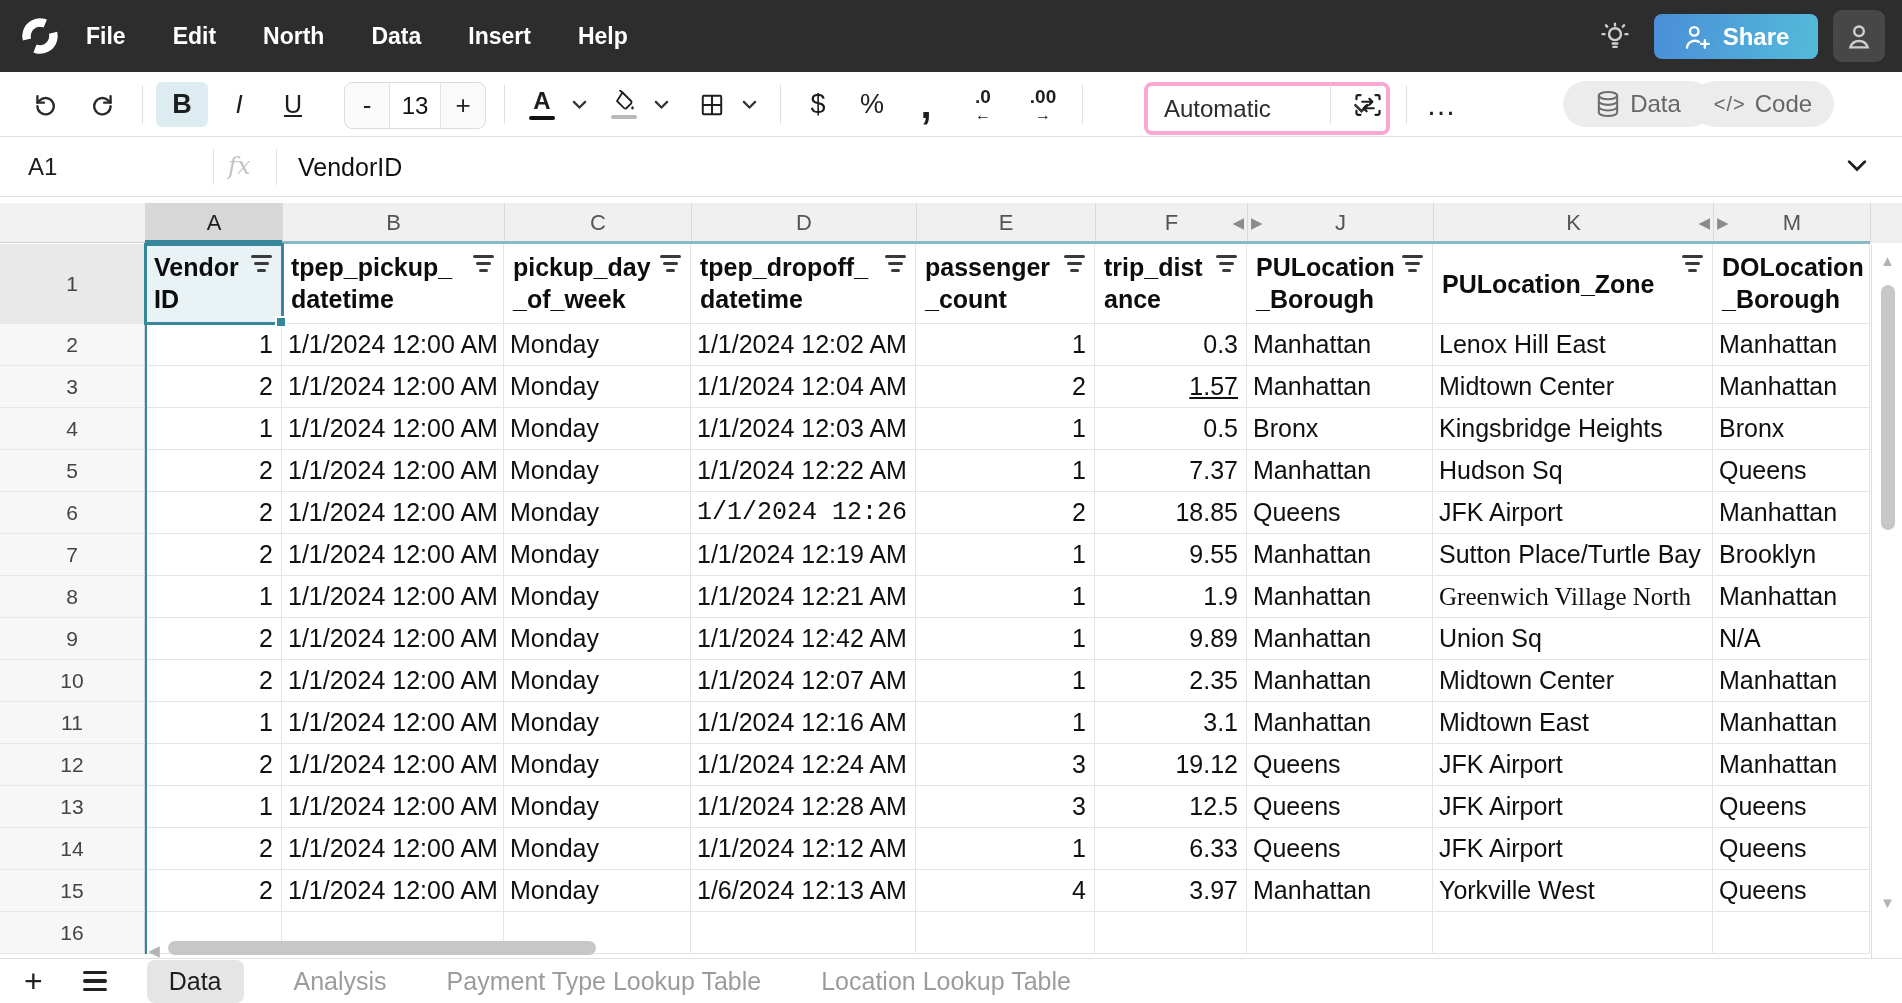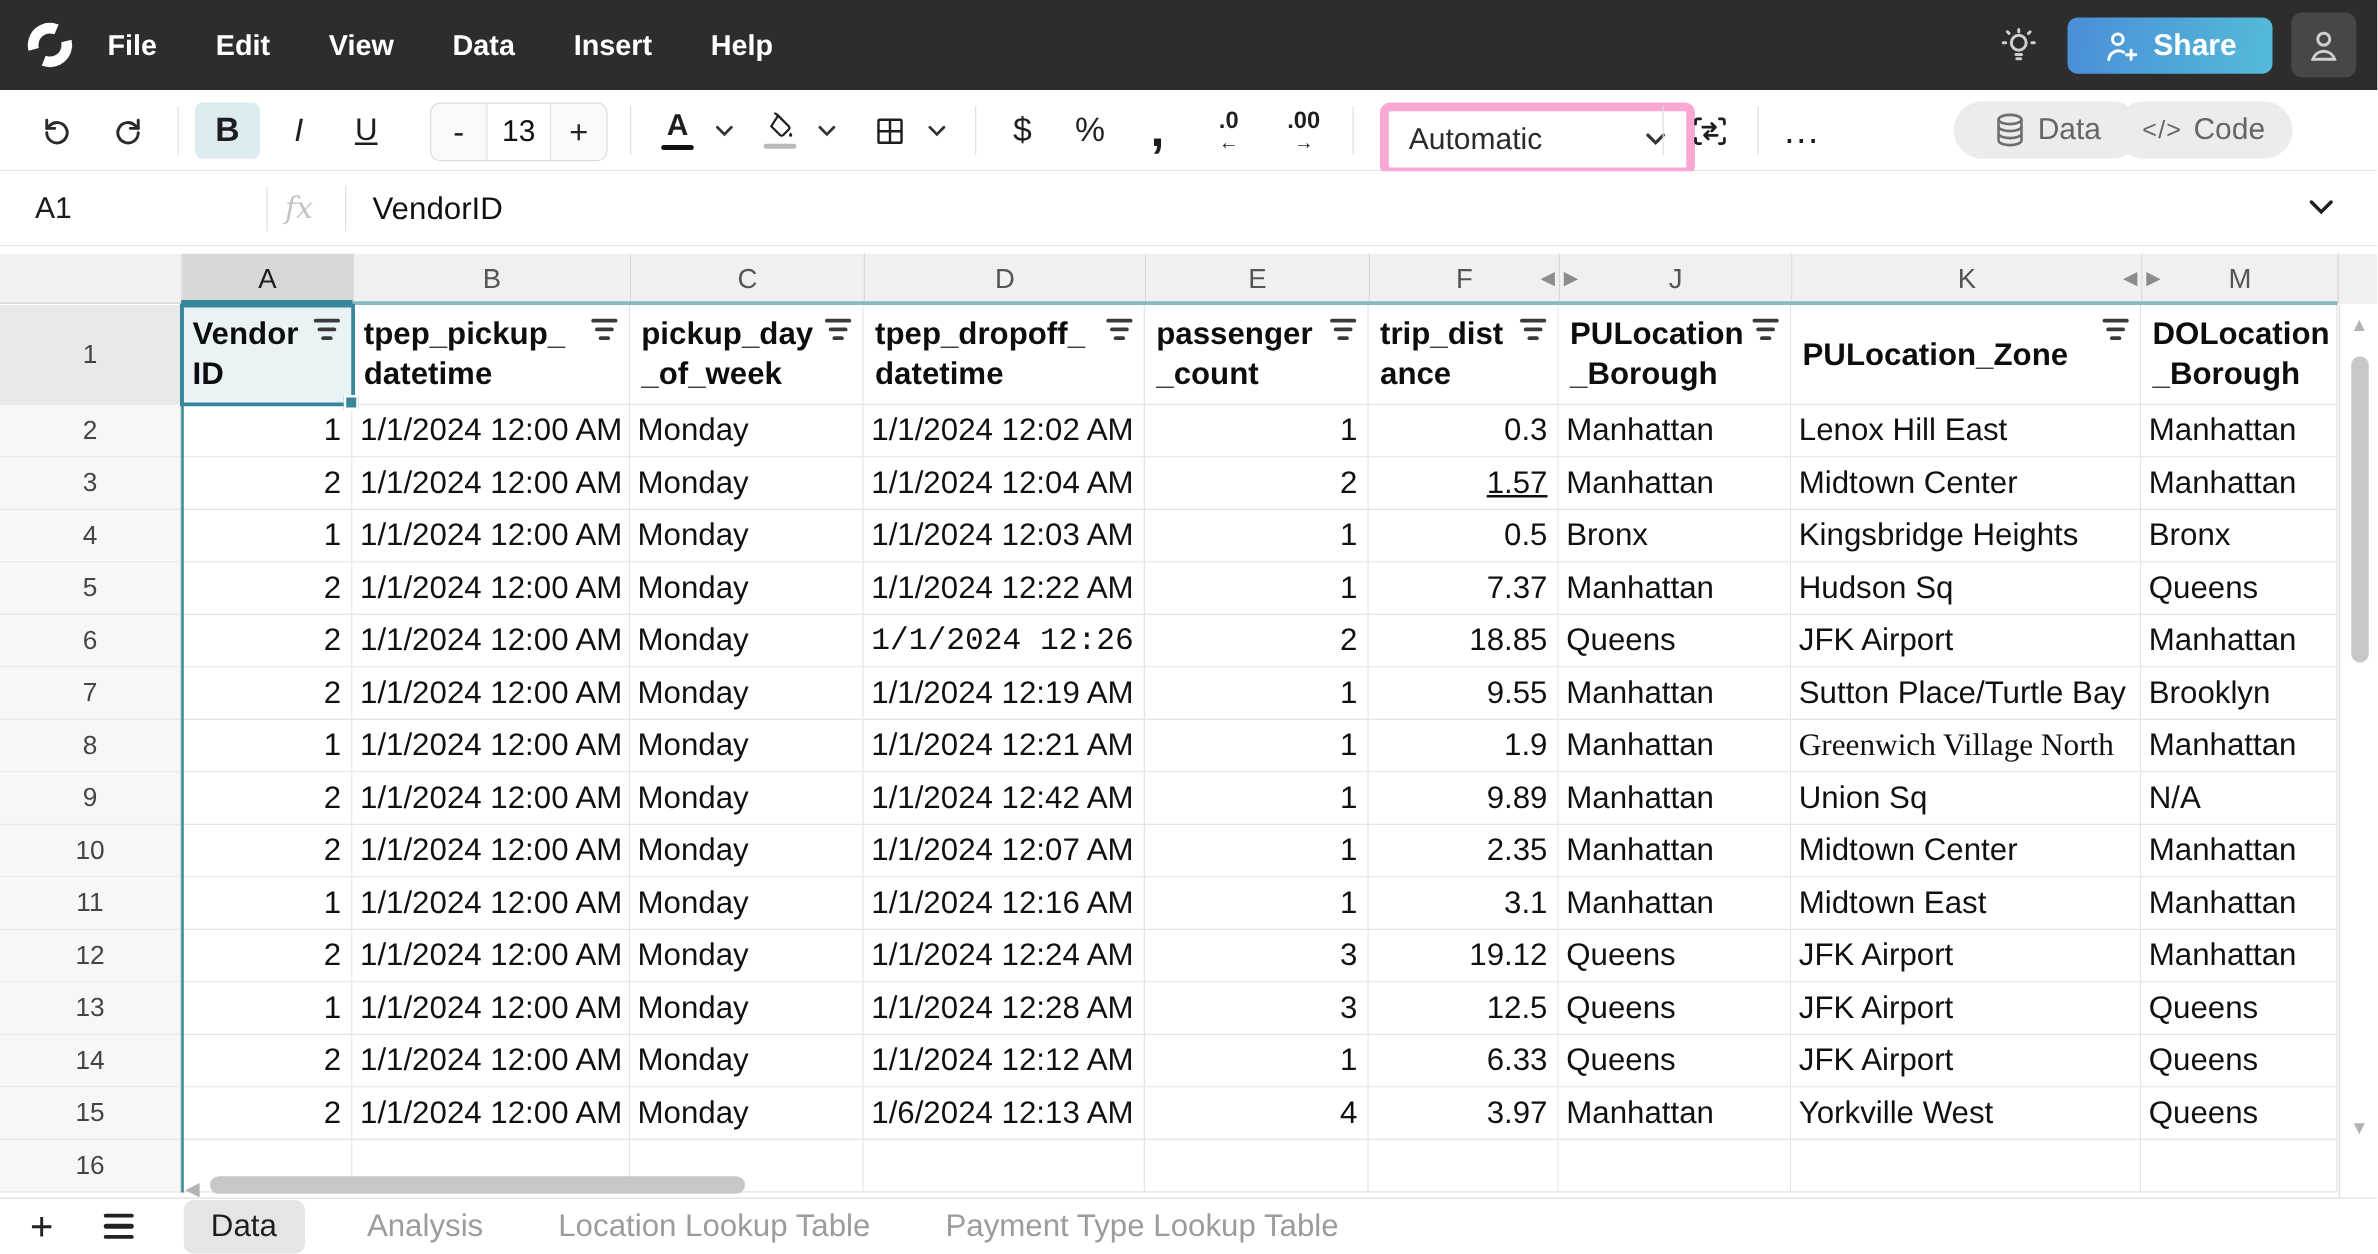--- a/index.html
+++ b/index.html
@@ -29,21 +29,21 @@
   #btn-bold{background:var(--boldbg,#dcecf1);font-weight:700;font-size:27px;}
   #btn-italic{font-style:italic;font-size:26px;}
   #btn-underline{text-decoration:underline;font-size:25px;}
   #size-group{position:absolute;left:344px;top:10px;width:140px;height:45px;border:1px solid #dcdcdc;
       border-radius:8px;display:flex;overflow:hidden;background:#fafafa;}
   #size-group .seg{flex:0 0 44px;display:flex;align-items:center;justify-content:center;font-size:26px;color:#222;cursor:pointer;}
   #size-val{flex:1;background:#fff;border-left:1px solid #e2e2e2;border-right:1px solid #e2e2e2;
       display:flex;align-items:center;justify-content:center;font-size:24px;color:#111;}
   .color-stack{display:flex;flex-direction:column;align-items:center;gap:3px;}
   .color-bar{width:26px;height:4px;border-radius:2px;}
-  #fmt-select{position:absolute;left:1104px;top:10px;width:206px;height:45px;border:7px solid #f9a8d4;border-radius:8px;
+  #fmt-select{position:absolute;left:1144px;top:10px;width:206px;height:45px;border:4px solid #f9a8d4;border-radius:8px;
       display:flex;align-items:center;justify-content:space-between;padding:0 16px;cursor:pointer;background:#fff;}
   #fmt-select span{font-size:24px;color:#2b2b2b;}
   .pill{position:absolute;top:9px;height:46px;border-radius:23px;background:#ececec;display:flex;align-items:center;
       justify-content:center;gap:9px;color:#666;font-size:24px;cursor:pointer;padding:0 18px;}
   .dec-ic{display:flex;flex-direction:column;align-items:center;line-height:1;color:#1e1e1e;}
   .dec-ic b{font-weight:700;font-size:19px;}
   .dec-ic span{font-size:16px;margin-top:1px;}
 
   
   #fbar{left:0;top:137px;width:1902px;height:60px;background:#fff;border-bottom:1px solid #e2e2e2;}
@@ -110,21 +110,21 @@
 
   <div id="topbar" class="abs">
     <div class="abs" style="left:20px;top:16px;">
       <svg width="40" height="40" viewBox="0 0 40 40">
         <circle cx="20" cy="20" r="13.5" fill="none" stroke="#ffffff" stroke-width="8.5" stroke-dasharray="30 12.4" stroke-dashoffset="8" transform="rotate(18 20 20)"></circle>
       </svg>
     </div>
     <div id="menubar" class="abs">
         <div class="menu-item">File</div>
         <div class="menu-item">Edit</div>
-        <div class="menu-item">View</div>
+        <div class="menu-item">North</div>
         <div class="menu-item">Data</div>
         <div class="menu-item">Insert</div>
         <div class="menu-item">Help</div>
       </div>
     <div id="bulb" class="abs">
       <svg width="34" height="34" viewBox="0 0 24 24" fill="none" stroke="#cfcfcf" stroke-width="1.7" stroke-linecap="round">
         <circle cx="12" cy="10" r="4.2"></circle>
         <path d="M10.4 16.6h3.2M10.9 19h2.2"></path>
         <path d="M12 2.6v1.2M4.6 10h-1.4M20.8 10h-1.4M6.5 4.7l-.9-.9M17.5 4.7l.9-.9"></path>
       </svg>
@@ -577,18 +577,18 @@
   <div id="tabbar" class="abs">
     <div id="add-sheet">+</div>
     <div id="sheet-menu">
         <i></i>
         <i></i>
         <i></i>
       </div>
     <div id="tabs-holder" style="display:flex;gap:40px;align-items:center;">
         <div class="tab active">Data</div>
         <div class="tab">Analysis</div>
+        <div class="tab">Payment Type Lookup Table</div>
         <div class="tab">Location Lookup Table</div>
-        <div class="tab">Payment Type Lookup Table</div>
       </div>
   </div>
 
 </div>
 
 </body></html>

